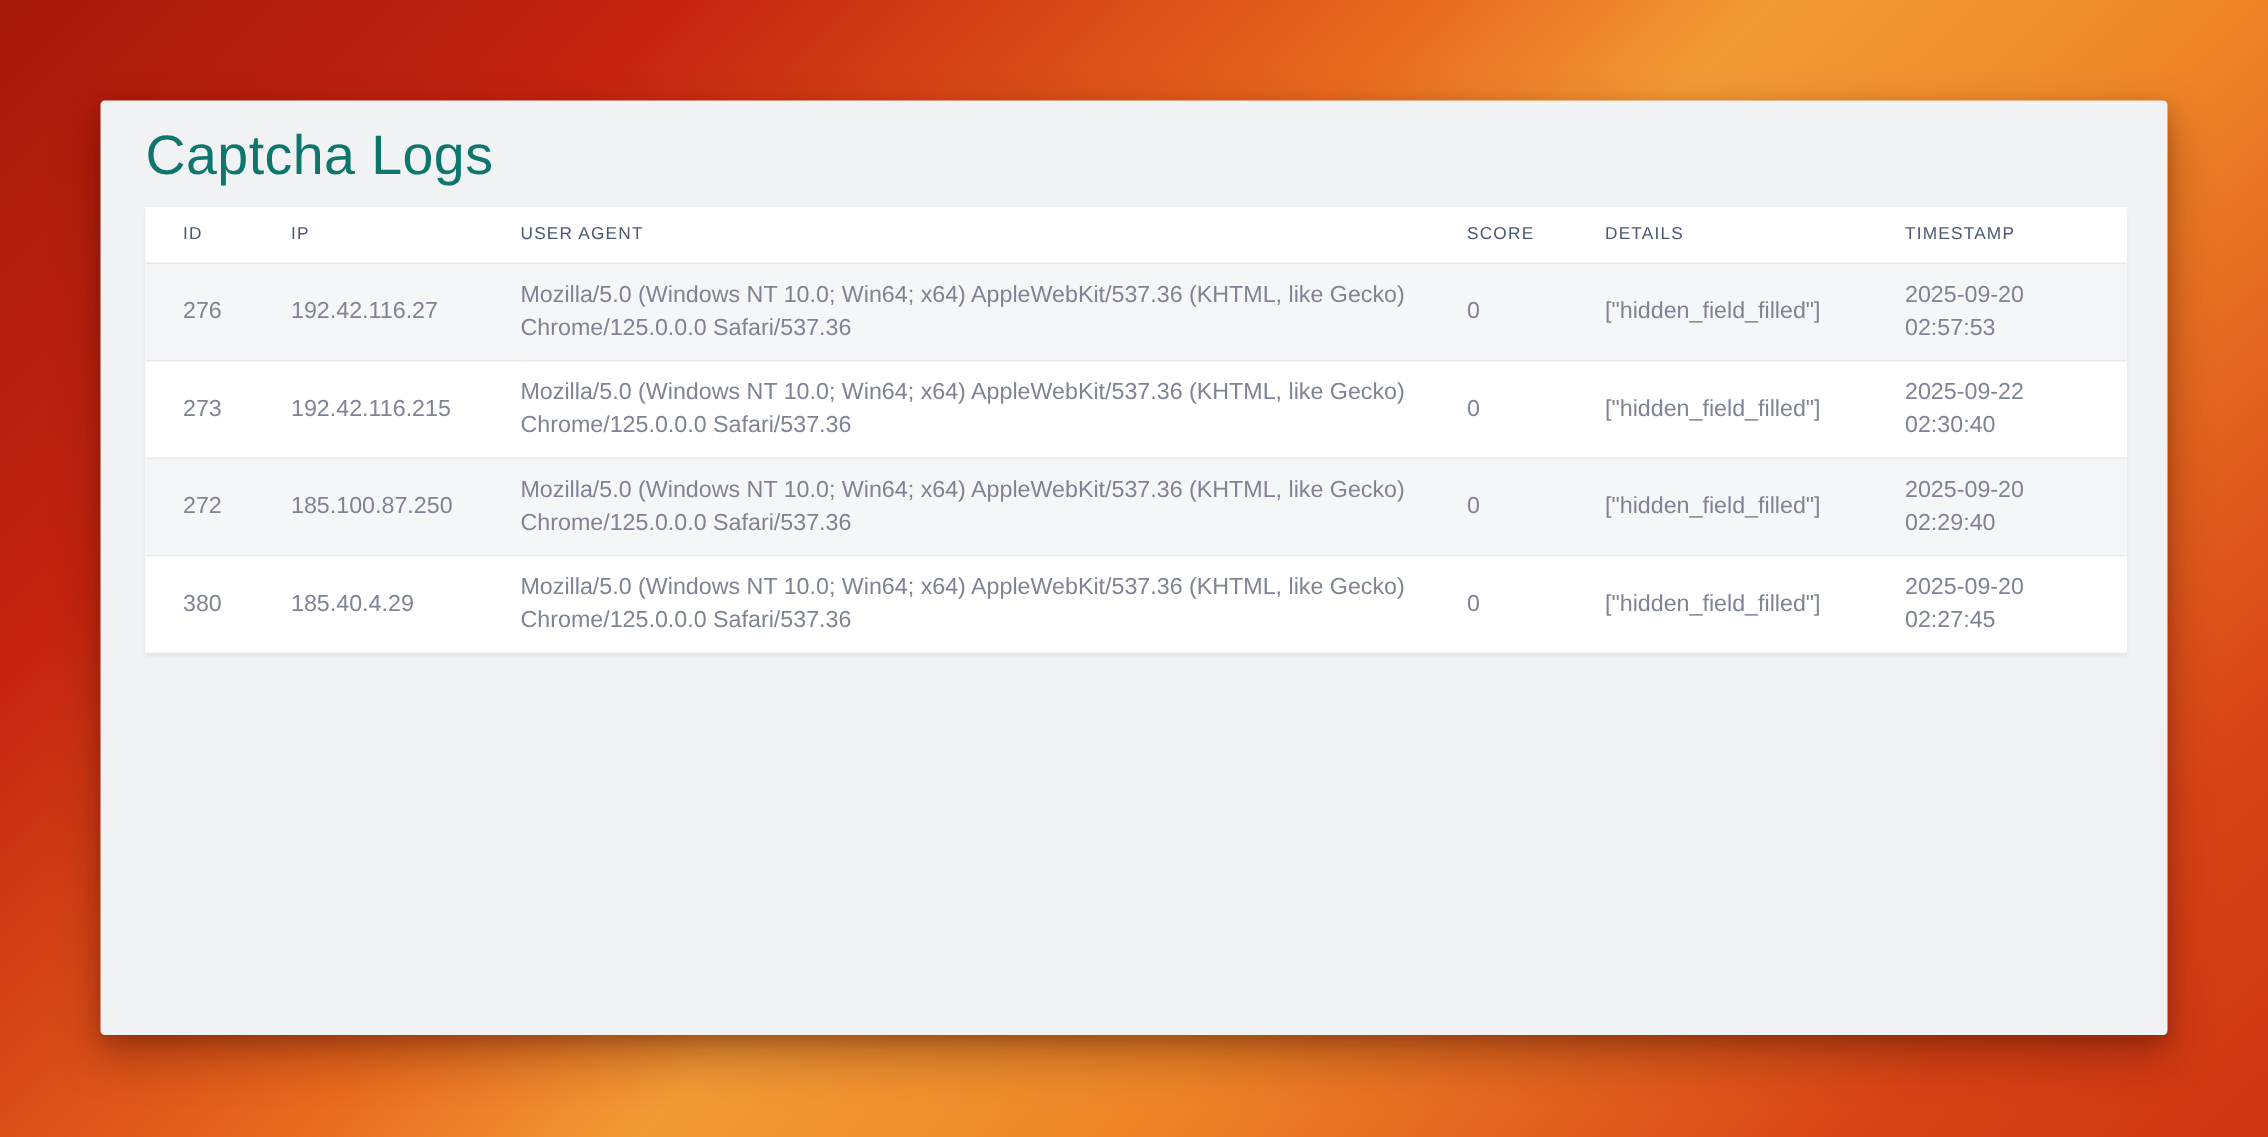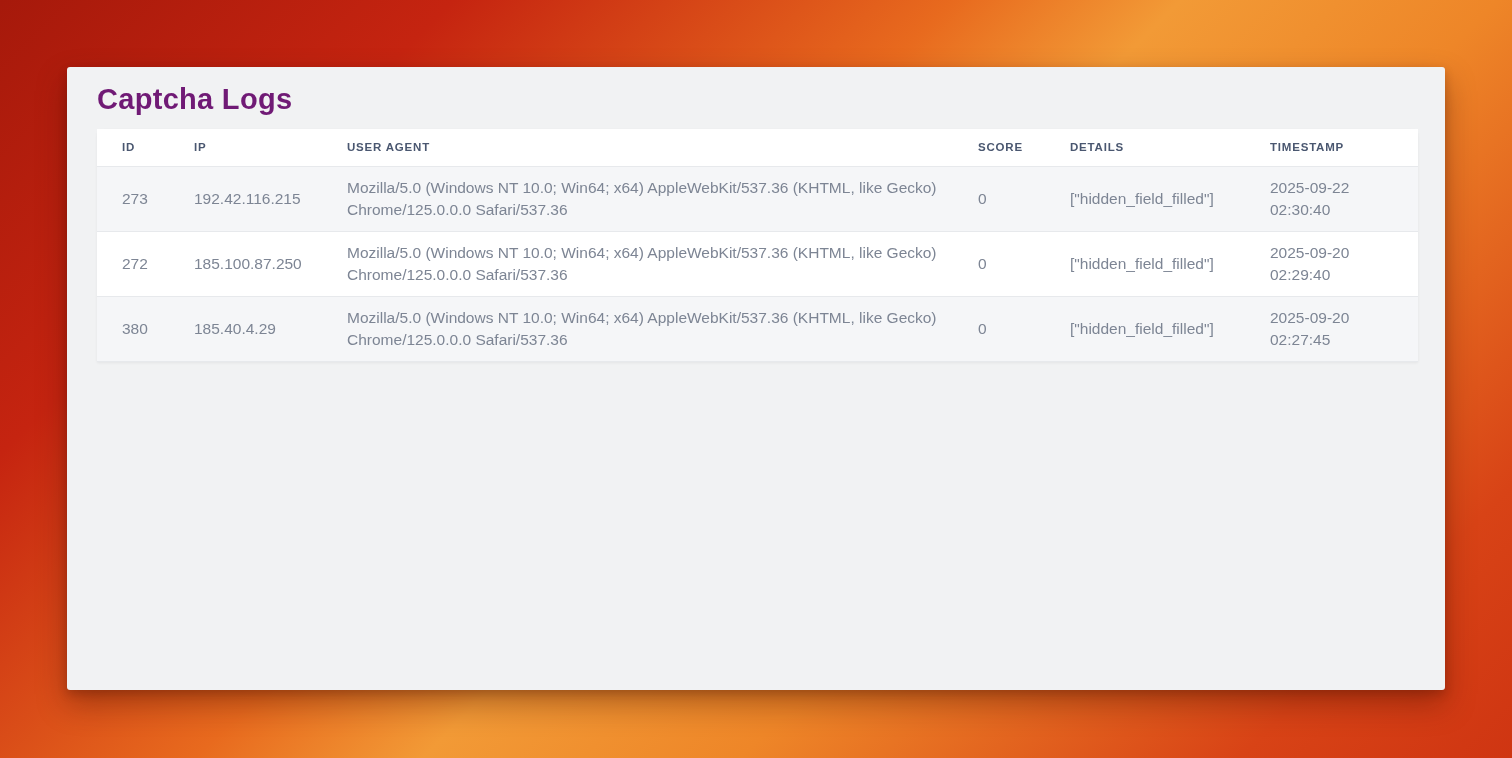--- a/index.html
+++ b/index.html
@@ -19,24 +19,24 @@
     position: absolute;
     left: 67px; top: 67px;
     width: 1378px; height: 623px;
     background: #f1f2f3;
     border-radius: 3px;
     overflow: hidden;
     box-shadow: 0 14px 30px rgba(70, 15, 0, 0.38), 0 4px 10px rgba(70, 15, 0, 0.22);
   }
   .page-title {
     margin: 16px 0 0 30px;
-    font-size: 29px;
-    font-weight: 700;
+    font-size: 37px;
+    font-weight: 400;
     letter-spacing: 0.3px;
-    color: #701a75;
+    color: #0f766e;
   }
   .table-wrap {
     margin: 13px 27px 0 30px;
     background: #ffffff;
     border-radius: 6px 6px 0 0;
     box-shadow: 0 1px 3px rgba(0,0,0,0.06);
   }
   table {
     width: 100%;
     border-collapse: collapse;
@@ -46,21 +46,21 @@
   col.c-ip { width: 153px; }
   col.c-ua { width: 631px; }
   col.c-score { width: 92px; }
   col.c-details { width: 200px; }
   col.c-ts { width: auto; }
   thead th {
     height: 37px;
     text-align: left;
     vertical-align: middle;
     font-size: 11.5px;
-    font-weight: 700;
+    font-weight: 400;
     letter-spacing: 0.8px;
     color: #4a5770;
     padding: 0 10px 0 0;
     border-bottom: 1px solid #e7e9ec;
     background: #ffffff;
     margin-top: 36px;
   }
   thead th:first-child, tbody td:first-child { padding-left: 25px; }
   tbody td {
     height: 65px;
@@ -97,20 +97,28 @@
           <th>IP</th>
           <th>USER AGENT</th>
           <th>SCORE</th>
           <th>DETAILS</th>
           <th>TIMESTAMP</th>
         </tr>
       </thead>
       <tbody id="log-rows">
 
 
+  <tr>
+    <td>276</td>
+    <td>192.42.116.27</td>
+    <td>Mozilla/5.0 (Windows NT 10.0; Win64; x64) AppleWebKit/537.36 (KHTML, like Gecko) Chrome/125.0.0.0 Safari/537.36</td>
+    <td>0</td>
+    <td>["hidden_field_filled"]</td>
+    <td class="ts">2025-09-20 02:57:53</td>
+  </tr>
 
 
 
   <tr>
     <td>273</td>
     <td>192.42.116.215</td>
     <td>Mozilla/5.0 (Windows NT 10.0; Win64; x64) AppleWebKit/537.36 (KHTML, like Gecko) Chrome/125.0.0.0 Safari/537.36</td>
     <td>0</td>
     <td>["hidden_field_filled"]</td>
     <td class="ts">2025-09-22 02:30:40</td>

